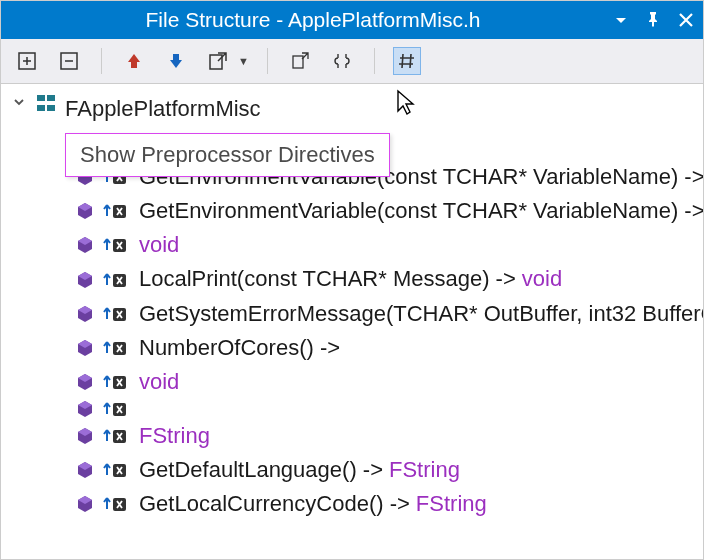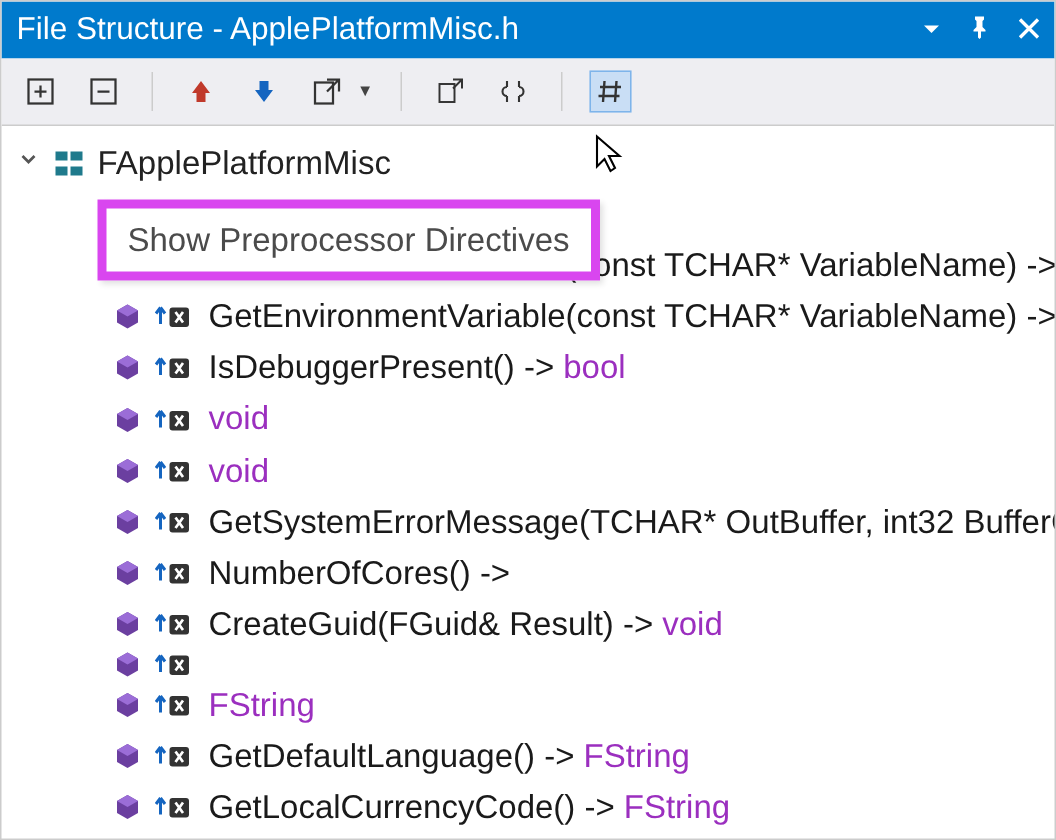--- a/index.html
+++ b/index.html
@@ -14,20 +14,21 @@
       border: 1px solid #ccc;
     }
     .title-bar {
       background: #007acc;
       height: 38px;
       display: flex;
       align-items: center;
       padding: 0 10px;
       color: #fff;
       font-size: 21px;
+      text-align: center;
     }
     .title-text { flex: 1; }
     .title-controls { display: flex; gap: 18px; align-items: center; }
     .title-controls span { cursor: pointer; }
     .toolbar {
       height: 45px;
       background: #eeeef2;
       display: flex;
       align-items: center;
       padding: 0 12px;
@@ -41,39 +42,39 @@
     }
     .tool-btn.active { background: #c9def5; border: 1px solid #7eb4ea; }
     .tool-sep { width: 1px; height: 26px; background: #ccc; margin: 0 4px; }
     .tree {
       padding: 8px 0;
       font-size: 22px;
       line-height: 1.55;
       color: #222;
     }
     .root-row {
-      display: flex; align-items: center; gap: 8px;
+      display: flex; gap: 8px;
       padding-left: 10px;
     }
     .expand { font-size: 16px; color: #444; width: 16px; text-align: center; }
     .struct-icon { display: inline-flex; }
     .member-row {
       display: flex; align-items: center; gap: 6px;
       padding-left: 74px;
       white-space: nowrap;
     }
     .member-icon { display: inline-flex; margin-right: 2px; }
     .badge-icon { display: inline-flex; margin-right: 4px; }
     .sig { color: #1a1a1a; }
     .ret { color: #9b2fbf; }
     .tooltip {
       position: absolute;
       top: 132px; left: 64px;
       background: #fff;
-      border: 6px solid #d946ef;
+      border: 1px solid #d946ef;
       padding: 8px 14px;
       font-size: 22px;
       color: #4b4b4b;
       box-shadow: 2px 2px 4px rgba(0,0,0,0.12);
       z-index: 5;
     }
     .cursor {
       position: absolute;
       top: 88px; left: 394px;
       z-index: 6;
@@ -231,53 +232,37 @@
             <path d="M10 2 L17 6 L10 10 L3 6 Z" fill="#9b6dd7"></path>
           </svg>
         </span>
         <span class="badge-icon">
           <svg width="26" height="18" viewBox="0 0 26 18">
             <path d="M4 14 L4 3 M4 3 L1 7 M4 3 L7 7" stroke="#1565c0" stroke-width="2" fill="none"></path>
             <rect x="10" y="3" width="13" height="13" rx="2" fill="#333"></rect>
             <path d="M14 6 L19 13 M19 6 L14 13" stroke="#fff" stroke-width="1.8"></path>
           </svg>
         </span>
-        <span class="sig">IsDebuggerPresent() -&gt; </span>
-        <span class="ret">bool</span>
-      </div>
-      <div class="member-row">
-        <span class="member-icon">
-          <svg width="20" height="20" viewBox="0 0 20 20">
-            <path d="M10 2 L17 6 L17 14 L10 18 L3 14 L3 6 Z" fill="#6b3fa0"></path>
-            <path d="M10 2 L17 6 L10 10 L3 6 Z" fill="#9b6dd7"></path>
-          </svg>
-        </span>
-        <span class="badge-icon">
-          <svg width="26" height="18" viewBox="0 0 26 18">
-            <path d="M4 14 L4 3 M4 3 L1 7 M4 3 L7 7" stroke="#1565c0" stroke-width="2" fill="none"></path>
-            <rect x="10" y="3" width="13" height="13" rx="2" fill="#333"></rect>
-            <path d="M14 6 L19 13 M19 6 L14 13" stroke="#fff" stroke-width="1.8"></path>
-          </svg>
-        </span>
         <span class="ret">void</span>
       </div>
       <div class="member-row">
         <span class="member-icon">
           <svg width="20" height="20" viewBox="0 0 20 20">
             <path d="M10 2 L17 6 L17 14 L10 18 L3 14 L3 6 Z" fill="#6b3fa0"></path>
             <path d="M10 2 L17 6 L10 10 L3 6 Z" fill="#9b6dd7"></path>
           </svg>
         </span>
         <span class="badge-icon">
           <svg width="26" height="18" viewBox="0 0 26 18">
             <path d="M4 14 L4 3 M4 3 L1 7 M4 3 L7 7" stroke="#1565c0" stroke-width="2" fill="none"></path>
             <rect x="10" y="3" width="13" height="13" rx="2" fill="#333"></rect>
             <path d="M14 6 L19 13 M19 6 L14 13" stroke="#fff" stroke-width="1.8"></path>
           </svg>
         </span>
+        <span class="sig">LocalPrint(const TCHAR* Message) -&gt; </span>
         <span class="ret">void</span>
       </div>
       <div class="member-row">
         <span class="member-icon">
           <svg width="20" height="20" viewBox="0 0 20 20">
             <path d="M10 2 L17 6 L17 14 L10 18 L3 14 L3 6 Z" fill="#6b3fa0"></path>
             <path d="M10 2 L17 6 L10 10 L3 6 Z" fill="#9b6dd7"></path>
           </svg>
         </span>
         <span class="badge-icon">
@@ -313,21 +298,20 @@
             <path d="M10 2 L17 6 L10 10 L3 6 Z" fill="#9b6dd7"></path>
           </svg>
         </span>
         <span class="badge-icon">
           <svg width="26" height="18" viewBox="0 0 26 18">
             <path d="M4 14 L4 3 M4 3 L1 7 M4 3 L7 7" stroke="#1565c0" stroke-width="2" fill="none"></path>
             <rect x="10" y="3" width="13" height="13" rx="2" fill="#333"></rect>
             <path d="M14 6 L19 13 M19 6 L14 13" stroke="#fff" stroke-width="1.8"></path>
           </svg>
         </span>
-        <span class="sig">CreateGuid(FGuid&amp; Result) -&gt; </span>
         <span class="ret">void</span>
       </div>
       <div class="member-row">
         <span class="member-icon">
           <svg width="20" height="20" viewBox="0 0 20 20">
             <path d="M10 2 L17 6 L17 14 L10 18 L3 14 L3 6 Z" fill="#6b3fa0"></path>
             <path d="M10 2 L17 6 L10 10 L3 6 Z" fill="#9b6dd7"></path>
           </svg>
         </span>
         <span class="badge-icon">

